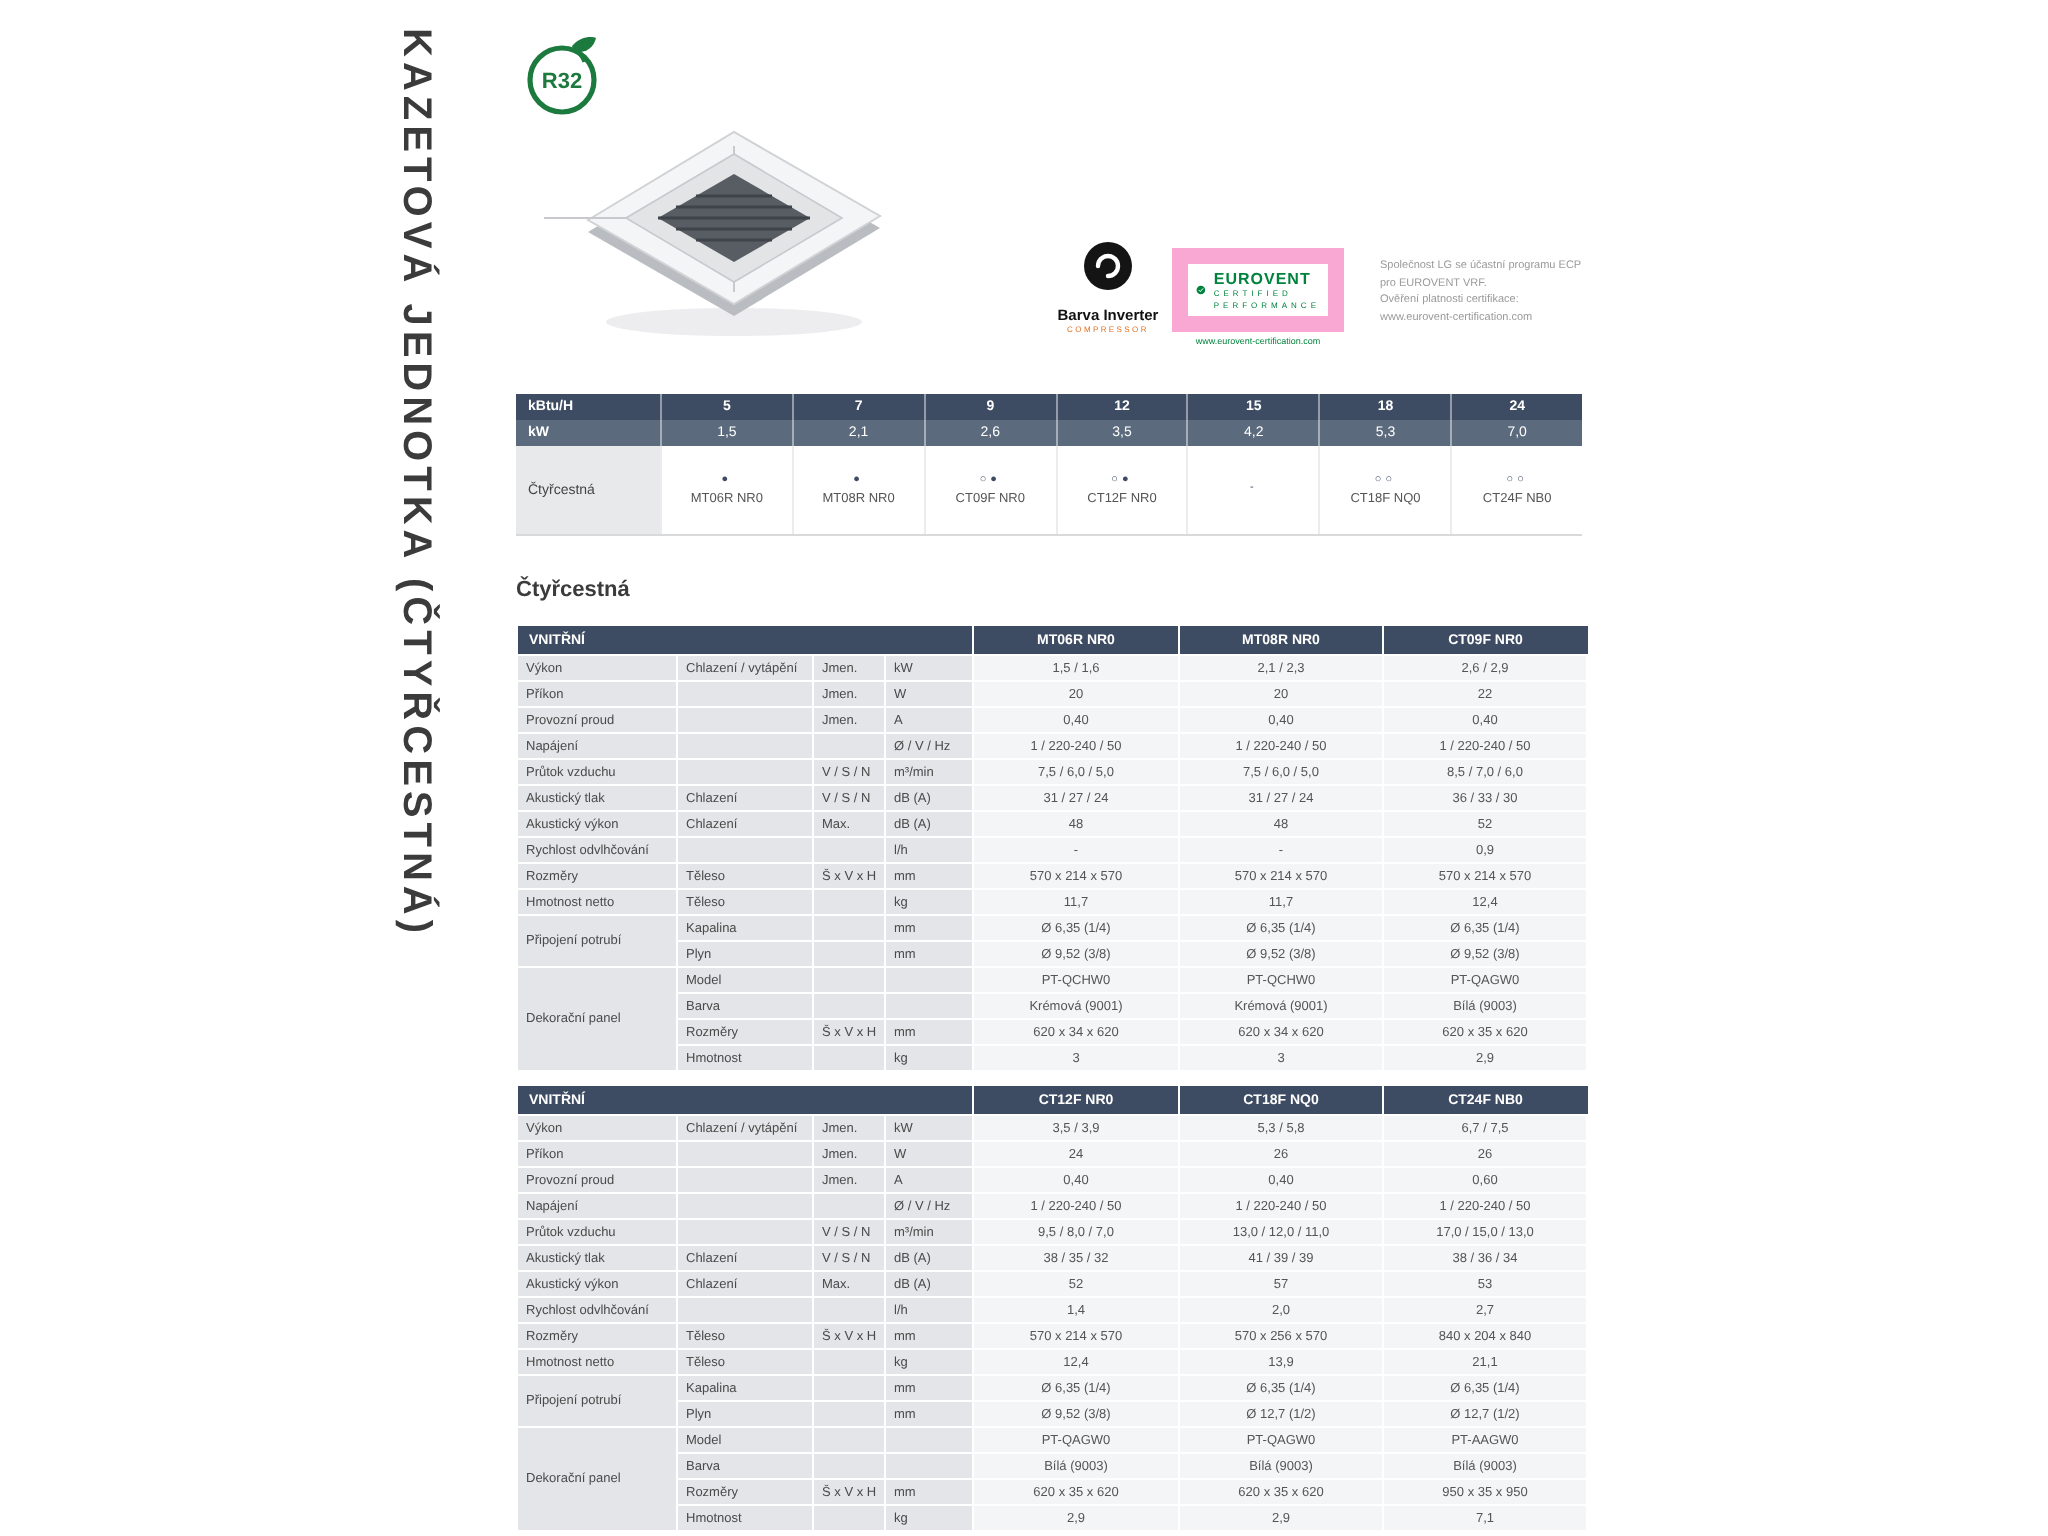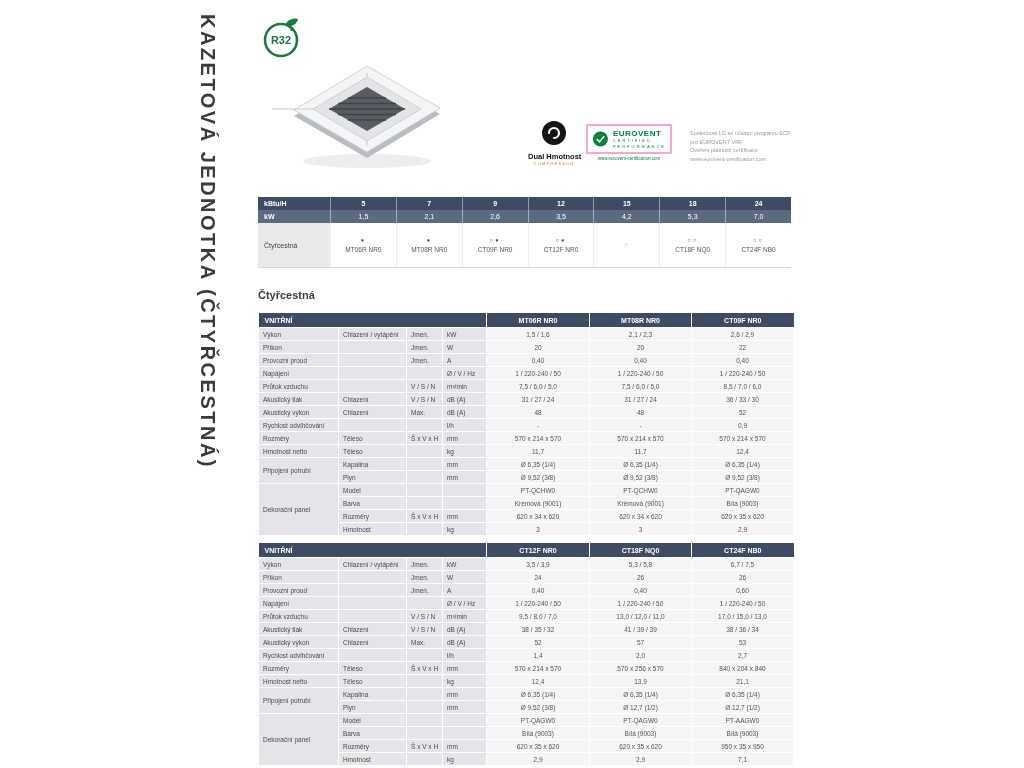--- a/index.html
+++ b/index.html
@@ -10,21 +10,21 @@
   .side-title{position:absolute;left:196px;top:14px;height:460px;
     writing-mode:vertical-rl;font-size:20px;font-weight:bold;color:#3b3b3b;letter-spacing:2.5px;}
 
   
   .r32{position:absolute;left:260px;top:14px;width:42px;height:46px;}
   .product-img{position:absolute;left:272px;top:46px;}
   .dual-inv{position:absolute;left:528px;top:120px;width:52px;text-align:center;}
   .di-t1{font-size:7.5px;font-weight:bold;color:#111;margin-top:2px;white-space:nowrap;}
   .di-t2{font-size:4px;color:#e4701e;letter-spacing:1.2px;white-space:nowrap;}
   .eurovent{position:absolute;left:586px;top:124px;width:86px;}
-  .ev-box{border:2px solid #f9a8d4;padding:3px 4px;display:flex;align-items:center;gap:4px;background:#fff;}
+  .ev-box{border:8px solid #f9a8d4;padding:3px 4px;display:flex;align-items:center;gap:4px;background:#fff;}
   .ev-name{font-size:8px;font-weight:bold;color:#00843d;letter-spacing:.5px;line-height:9px;}
   .ev-sub{font-size:4px;color:#00843d;letter-spacing:2px;line-height:5.5px;}
   .ev-url{font-size:4.5px;color:#00843d;margin-top:2px;text-align:center;white-space:nowrap;}
   .cert-note{position:absolute;left:690px;top:129px;width:140px;font-size:5.5px;line-height:8.5px;color:#9a9a9a;}
 
   
   .cap-table{position:absolute;left:258px;top:197px;width:533px;}
   .cap-row{display:flex;}
   .cap-row1{background:#3e4c63;height:13px;line-height:13px;}
   .cap-row2{background:#5c6a7d;height:13px;line-height:13px;}
@@ -84,21 +84,21 @@
       <line x1="95" y1="95" x2="95" y2="100" stroke="#c7c9cc" stroke-width="1"></line>
     </svg>
   </div>
 
   <div class="dual-inv">
     <svg width="26" height="26" viewBox="0 0 26 26">
       <circle cx="13" cy="13" r="12" fill="#141414"></circle>
       <path d="M8 13 a5 5 0 1 1 5 5" stroke="#fff" fill="none" stroke-width="2.2" stroke-linecap="round"></path>
       <path d="M18 13 a5 5 0 1 1 -5 -5" stroke="#fff" fill="none" stroke-width="0"></path>
     </svg>
-    <div class="di-t1">Dual Hmotnost</div>
+    <div class="di-t1">Barva Inverter</div>
     <div class="di-t2">COMPRESSOR</div>
   </div>
 
   <div class="eurovent">
     <div class="ev-box">
       <svg width="18" height="18" viewBox="0 0 18 18">
         <circle cx="9" cy="9" r="8" fill="#00843d"></circle>
         <path d="M5 9 l3 3 l5 -6" stroke="#fff" stroke-width="1.8" fill="none"></path>
       </svg>
       <div>

